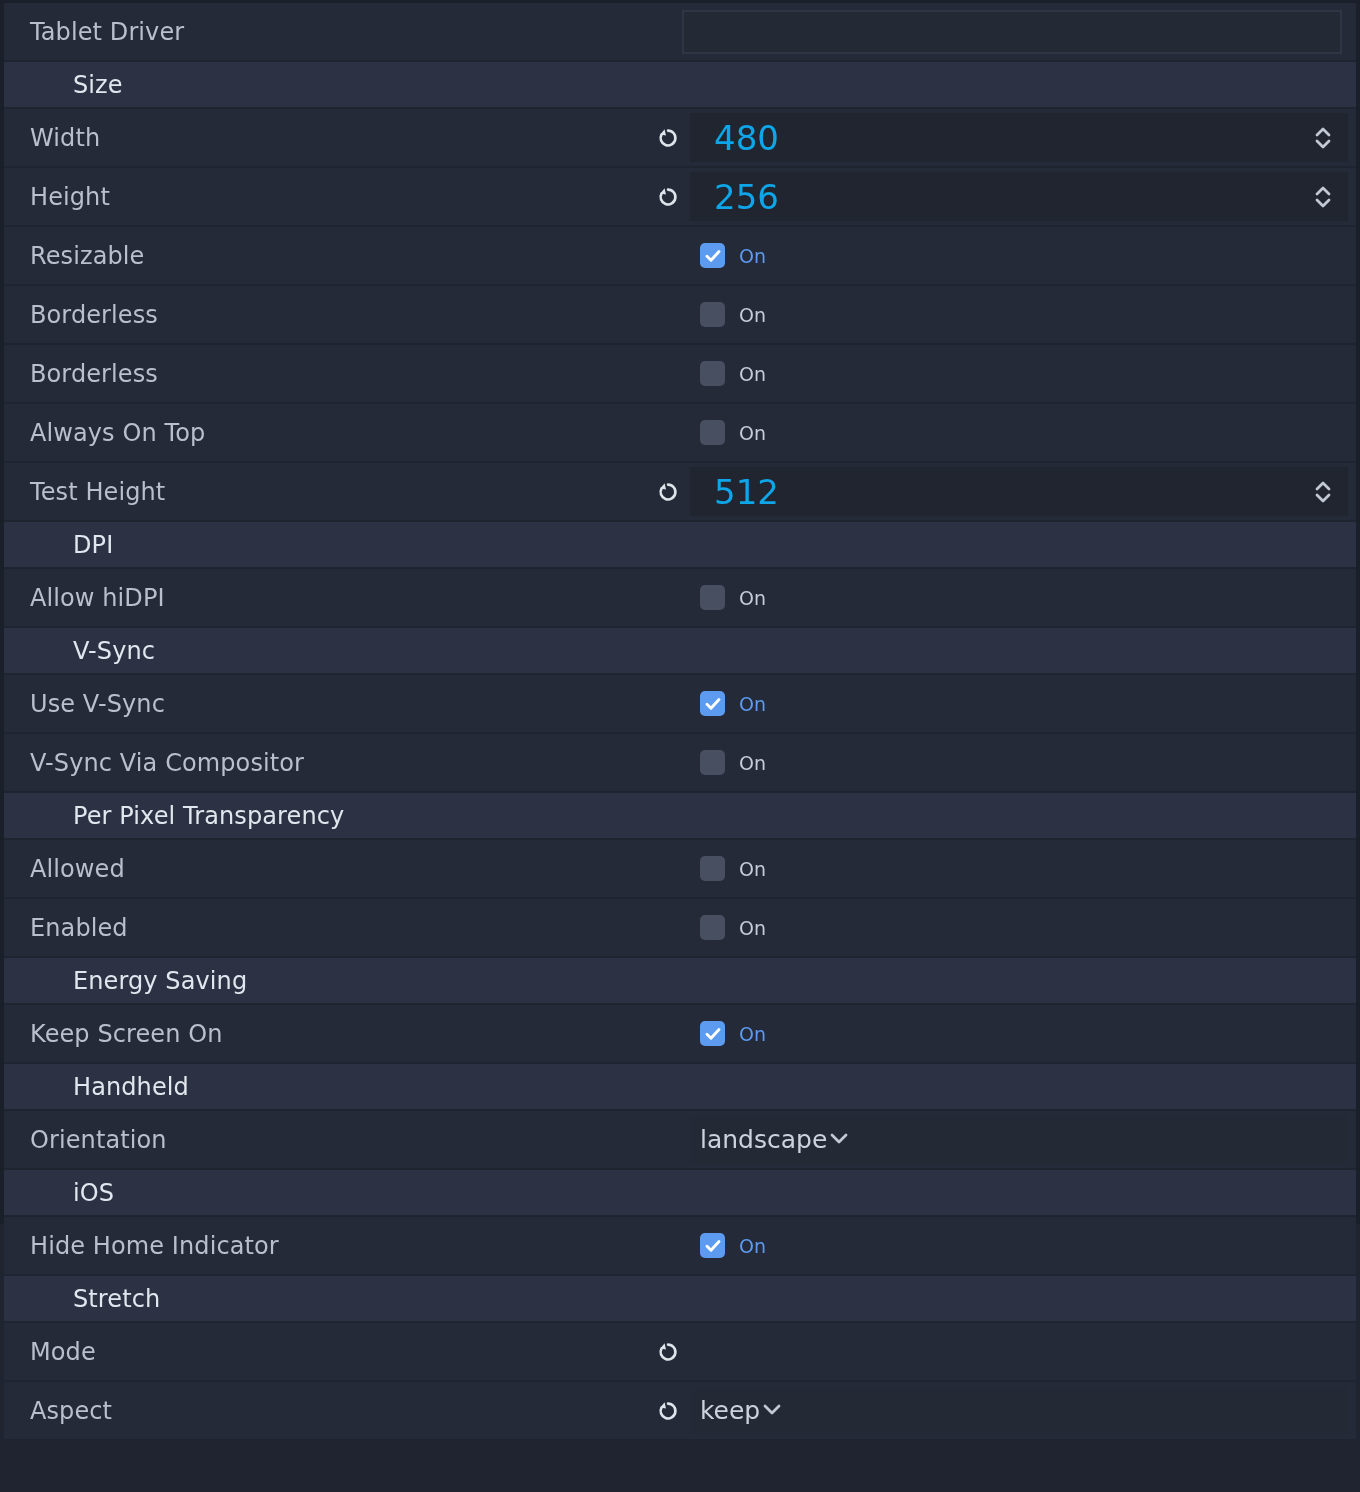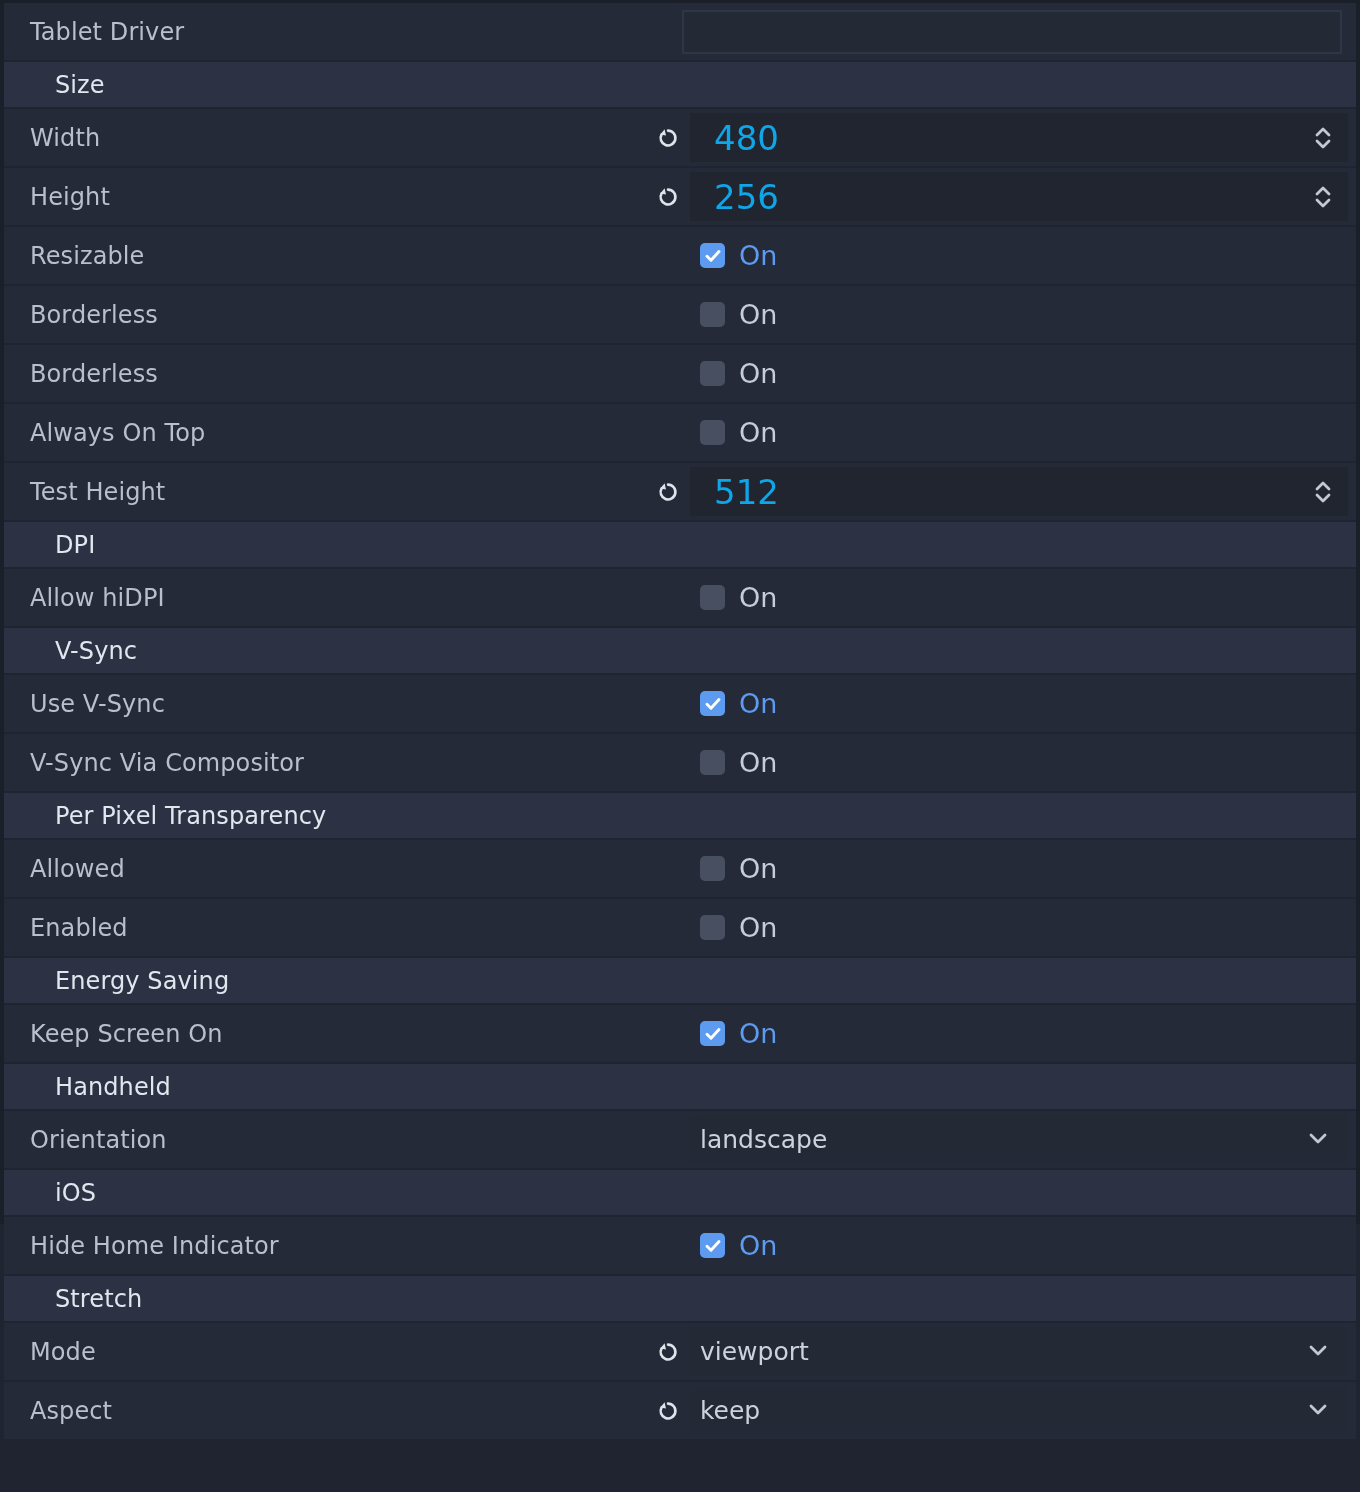--- a/index.html
+++ b/index.html
@@ -47,21 +47,21 @@
   .label {
     color: #b9bfcc;
     font-size: 24px;
     padding-left: 26px;
     white-space: nowrap;
     letter-spacing: .1px;
   }
 
   .row.section .label {
     color: #e2e6ee;
-    padding-left: 51px;
+    padding-left: 69px;
     font-size: 24px;
   }
 
   .row.tablet .label { color: #b9bfcc; }
 
   
   .reset-icon {
     position: absolute;
     left: 650px;
     top: 50%;
@@ -110,34 +110,33 @@
     height: 25px;
     border-radius: 5px;
     background: #484f60;
     flex: 0 0 auto;
     display: flex;
     align-items: center;
     justify-content: center;
   }
   .cbox.on { background: #5d9bf0; }
   .cbox svg { display: block; }
-  .cb-label { font-size: 27px; color: #c6ccd8; }
+  .cb-label { font-size: 19px; color: #c6ccd8; }
   .cb-label.on { color: #5d9bf0; }
 
   
   .dropdown {
     position: absolute;
     left: 686px;
     right: 8px;
     top: 4px;
     bottom: 4px;
     background: #242936;
     display: flex;
     align-items: center;
-    justify-content: space-between;
     padding: 0 18px 0 10px;
   }
   .dropdown .dd-text {
     color: #cdd3de;
     font-size: 25px;
   }
 
   
   .lineedit {
     position: absolute;
@@ -341,26 +340,20 @@
       <div class="label">Stretch</div>
     </div>
     <div class="row property">
       <div class="label">Mode</div>
       <div class="reset-icon">
         <svg width="26" height="26" viewBox="0 0 26 26" fill="none">
           <path d="M13 5.6a7.4 7.4 0 1 1-6.4 3.7" stroke="#dfe3ea" stroke-width="2.6" stroke-linecap="round"></path>
           <path d="M9.6 4.2 L5.3 9.5 L11 10.6 Z" fill="#dfe3ea"></path>
         </svg>
       </div>
-      <div class="dropdown">
-        <span class="dd-text">viewport</span>
-        <span><svg width="24" height="24" viewBox="0 0 24 24" fill="none">
-            <path d="M5 9 L12 16 L19 9" stroke="#c3c9d4" stroke-width="2.8" stroke-linecap="round" stroke-linejoin="round"></path>
-          </svg></span>
-      </div>
     </div>
     <div class="row property">
       <div class="label">Aspect</div>
       <div class="reset-icon">
         <svg width="26" height="26" viewBox="0 0 26 26" fill="none">
           <path d="M13 5.6a7.4 7.4 0 1 1-6.4 3.7" stroke="#dfe3ea" stroke-width="2.6" stroke-linecap="round"></path>
           <path d="M9.6 4.2 L5.3 9.5 L11 10.6 Z" fill="#dfe3ea"></path>
         </svg>
       </div>
       <div class="dropdown">

